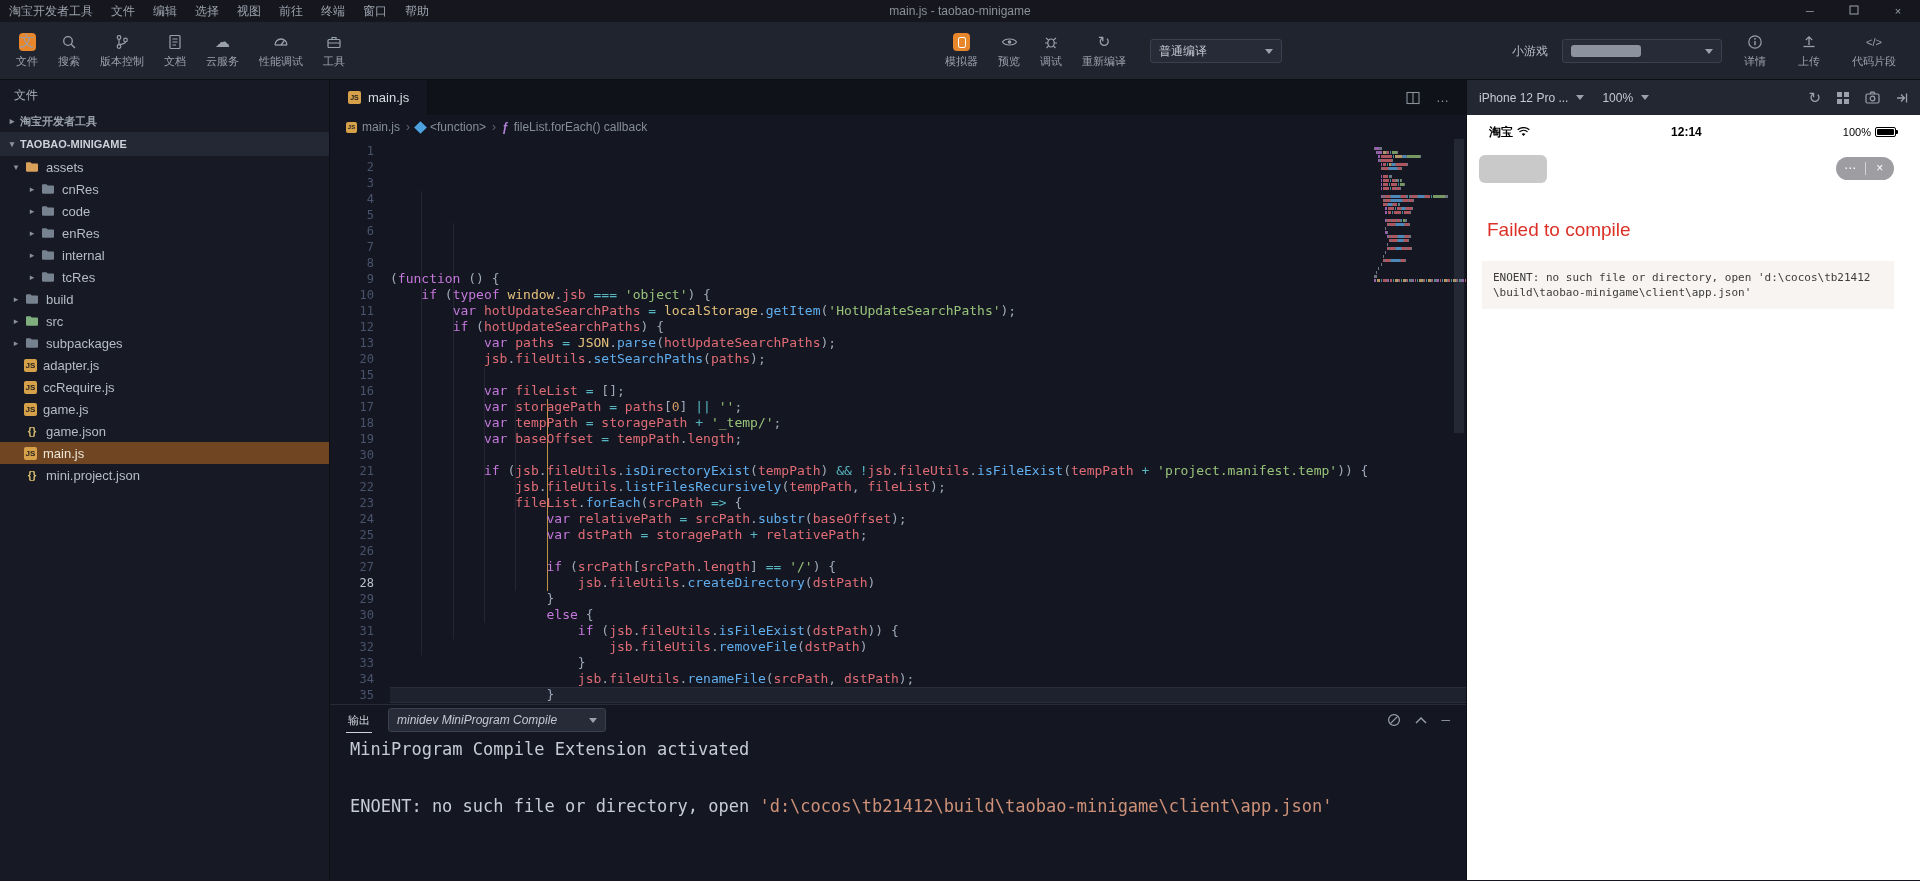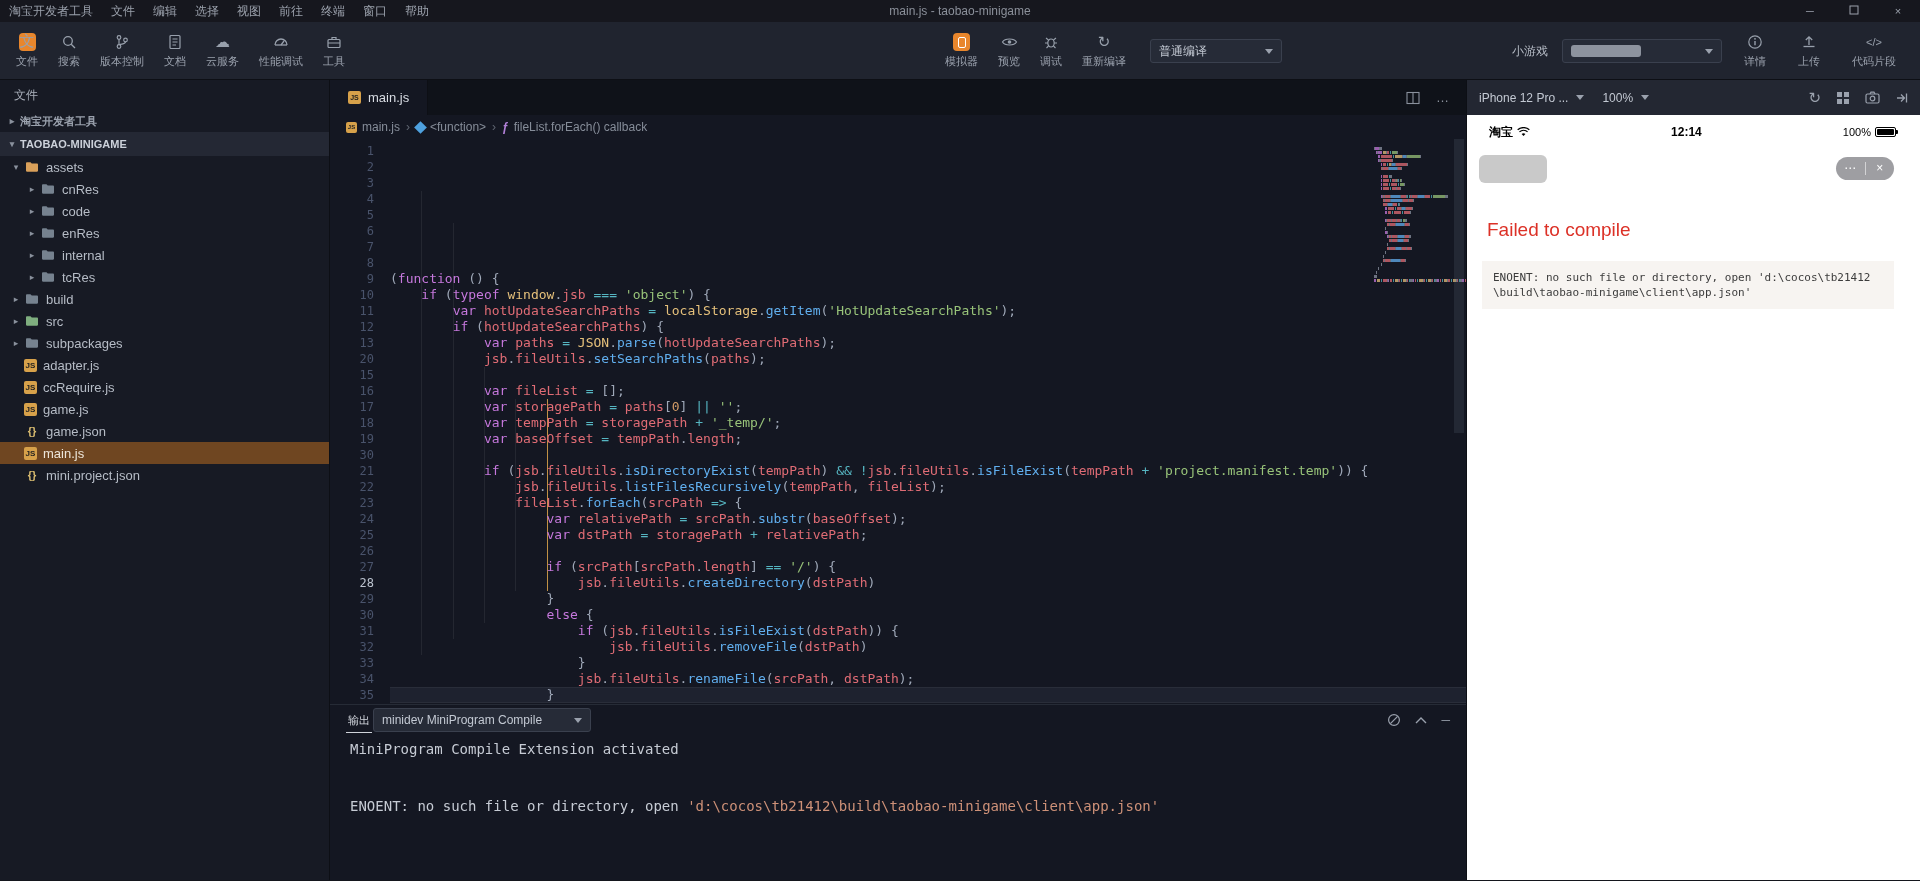--- a/index.html
+++ b/index.html
@@ -69,24 +69,24 @@
   .guide { position:absolute; width:1px; background:rgba(255,255,255,0.07); z-index:0; }
   .guide.active { background:rgba(202,152,72,0.95); }
   .minimap { position:absolute; right:14px; top:4px; width:78px; background:#141722; z-index:2; }
   .mm-row { height:3px; margin-bottom:1px; display:flex; }
   .mm-row span { height:3px; display:block; flex-shrink:0; opacity:.75; }
   .vscroll { position:absolute; right:0; top:0; width:14px; height:100%; z-index:3; }
   .vthumb { position:absolute; top:0; right:2px; width:10px; height:52%; background:rgba(121,131,152,0.16); }
 
   
   .output { height:176px; border-top:1px solid #262b36; display:flex; flex-direction:column; flex-shrink:0; }
-  .out-head { height:30px; display:flex; align-items:center; padding:0 16px; gap:1px; flex-shrink:0; }
+  .out-head { height:30px; display:flex; align-items:center; padding:0 16px; gap:16px; flex-shrink:0; }
   .out-tab { font-size:11px; color:#d3d7de; border-bottom:1px solid #cfd3da; padding:6px 2px 4px; cursor:pointer; }
   .out-icons { margin-left:auto; display:flex; gap:14px; align-items:center; color:#9aa1ad; }
-  .out-content { flex:1; font-family:"DejaVu Sans Mono",monospace; font-size:14px; line-height:19px; padding:5px 12px 0 20px; color:#c6cbd4; overflow:hidden; }
+  .out-content { flex:1; font-family:"DejaVu Sans Mono",monospace; font-size:17px; line-height:19px; padding:5px 12px 0 20px; color:#c6cbd4; overflow:hidden; }
   .o-link { color:#d7ba7d; text-decoration:underline; cursor:pointer; }
   .o-path { color:#ce9178; }
 
   
   .sim-panel { width:454px; flex-shrink:0; display:flex; flex-direction:column; border-left:1px solid #0d0f15; }
   .sim-head { height:35px; background:#232732; display:flex; align-items:center; padding:0 12px; gap:18px; font-size:12px; color:#c3c9d3; flex-shrink:0; }
   .sim-dd { display:flex; align-items:center; cursor:pointer; }
   .sim-icons { margin-left:auto; display:flex; gap:15px; align-items:center; color:#9aa1ad; }
   .phone { flex:1; background:#ffffff; position:relative; color:#1a1a1a; }
   .p-status { height:28px; display:flex; align-items:center; padding:6px 24px 0 22px; font-size:12px; font-weight:bold; color:#000; }
@@ -471,21 +471,21 @@
         <div class="minimap"><div class="mm-row"></div><div class="mm-row"><span style="width: 1px; background: rgb(139, 147, 161);"></span><span style="width: 4.4px; background: rgb(198, 120, 221);"></span><span style="width: 2.75px; background: rgb(139, 147, 161);"></span></div><div class="mm-row"><span style="width: 2.2px;"></span><span style="width: 1.1px; background: rgb(198, 120, 221);"></span><span style="width: 1.1px; background: rgb(139, 147, 161);"></span><span style="width: 3.3px; background: rgb(198, 120, 221);"></span><span style="width: 1px;"></span><span style="width: 3.3px; background: rgb(229, 192, 123);"></span><span style="width: 1px; background: rgb(139, 147, 161);"></span><span style="width: 1.65px; background: rgb(224, 108, 117);"></span><span style="width: 1px;"></span><span style="width: 1.65px; background: rgb(86, 182, 194);"></span><span style="width: 1px;"></span><span style="width: 4.4px; background: rgb(152, 195, 121);"></span><span style="width: 1.65px; background: rgb(139, 147, 161);"></span></div><div class="mm-row"><span style="width: 4.4px;"></span><span style="width: 1.65px; background: rgb(198, 120, 221);"></span><span style="width: 1px;"></span><span style="width: 11px; background: rgb(224, 108, 117);"></span><span style="width: 1px;"></span><span style="width: 1px; background: rgb(86, 182, 194);"></span><span style="width: 1px;"></span><span style="width: 6.6px; background: rgb(229, 192, 123);"></span><span style="width: 1px; background: rgb(139, 147, 161);"></span><span style="width: 3.85px; background: rgb(97, 175, 239);"></span><span style="width: 1px; background: rgb(139, 147, 161);"></span><span style="width: 12.1px; background: rgb(152, 195, 121);"></span><span style="width: 1.1px; background: rgb(139, 147, 161);"></span></div><div class="mm-row"><span style="width: 4.4px;"></span><span style="width: 1.1px; background: rgb(198, 120, 221);"></span><span style="width: 1.1px; background: rgb(139, 147, 161);"></span><span style="width: 11px; background: rgb(224, 108, 117);"></span><span style="width: 1.65px; background: rgb(139, 147, 161);"></span></div><div class="mm-row"><span style="width: 6.6px;"></span><span style="width: 1.65px; background: rgb(198, 120, 221);"></span><span style="width: 1px;"></span><span style="width: 2.75px; background: rgb(224, 108, 117);"></span><span style="width: 1px;"></span><span style="width: 1px; background: rgb(86, 182, 194);"></span><span style="width: 1px;"></span><span style="width: 2.2px; background: rgb(229, 192, 123);"></span><span style="width: 1px; background: rgb(139, 147, 161);"></span><span style="width: 2.75px; background: rgb(97, 175, 239);"></span><span style="width: 1px; background: rgb(139, 147, 161);"></span><span style="width: 11px; background: rgb(224, 108, 117);"></span><span style="width: 1.1px; background: rgb(139, 147, 161);"></span></div><div class="mm-row"><span style="width: 6.6px;"></span><span style="width: 1.65px; background: rgb(224, 108, 117);"></span><span style="width: 1px; background: rgb(139, 147, 161);"></span><span style="width: 4.95px; background: rgb(224, 108, 117);"></span><span style="width: 1px; background: rgb(139, 147, 161);"></span><span style="width: 7.7px; background: rgb(97, 175, 239);"></span><span style="width: 1px; background: rgb(139, 147, 161);"></span><span style="width: 2.75px; background: rgb(224, 108, 117);"></span><span style="width: 1.1px; background: rgb(139, 147, 161);"></span></div><div class="mm-row"></div><div class="mm-row"><span style="width: 6.6px;"></span><span style="width: 1.65px; background: rgb(198, 120, 221);"></span><span style="width: 1px;"></span><span style="width: 4.4px; background: rgb(224, 108, 117);"></span><span style="width: 1px;"></span><span style="width: 1px; background: rgb(86, 182, 194);"></span><span style="width: 2.2px; background: rgb(139, 147, 161);"></span></div><div class="mm-row"><span style="width: 6.6px;"></span><span style="width: 1.65px; background: rgb(198, 120, 221);"></span><span style="width: 1px;"></span><span style="width: 6.05px; background: rgb(224, 108, 117);"></span><span style="width: 1px;"></span><span style="width: 1px; background: rgb(86, 182, 194);"></span><span style="width: 1px;"></span><span style="width: 2.75px; background: rgb(224, 108, 117);"></span><span style="width: 1px; background: rgb(139, 147, 161);"></span><span style="width: 1px; background: rgb(209, 154, 102);"></span><span style="width: 1.1px; background: rgb(139, 147, 161);"></span><span style="width: 1.1px; background: rgb(86, 182, 194);"></span><span style="width: 1px;"></span><span style="width: 1.1px; background: rgb(152, 195, 121);"></span><span style="width: 1px; background: rgb(139, 147, 161);"></span></div><div class="mm-row"><span style="width: 6.6px;"></span><span style="width: 1.65px; background: rgb(198, 120, 221);"></span><span style="width: 1px;"></span><span style="width: 4.4px; background: rgb(224, 108, 117);"></span><span style="width: 1px;"></span><span style="width: 1px; background: rgb(86, 182, 194);"></span><span style="width: 1px;"></span><span style="width: 6.05px; background: rgb(224, 108, 117);"></span><span style="width: 1px;"></span><span style="width: 1px; background: rgb(86, 182, 194);"></span><span style="width: 1px;"></span><span style="width: 4.4px; background: rgb(152, 195, 121);"></span><span style="width: 1px; background: rgb(139, 147, 161);"></span></div><div class="mm-row"><span style="width: 6.6px;"></span><span style="width: 1.65px; background: rgb(198, 120, 221);"></span><span style="width: 1px;"></span><span style="width: 5.5px; background: rgb(224, 108, 117);"></span><span style="width: 1px;"></span><span style="width: 1px; background: rgb(86, 182, 194);"></span><span style="width: 1px;"></span><span style="width: 4.4px; background: rgb(224, 108, 117);"></span><span style="width: 1px; background: rgb(139, 147, 161);"></span><span style="width: 3.3px; background: rgb(224, 108, 117);"></span><span style="width: 1px; background: rgb(139, 147, 161);"></span></div><div class="mm-row"></div><div class="mm-row"><span style="width: 6.6px;"></span><span style="width: 1.1px; background: rgb(198, 120, 221);"></span><span style="width: 1.1px; background: rgb(139, 147, 161);"></span><span style="width: 1.65px; background: rgb(224, 108, 117);"></span><span style="width: 1px; background: rgb(139, 147, 161);"></span><span style="width: 4.95px; background: rgb(224, 108, 117);"></span><span style="width: 1px; background: rgb(139, 147, 161);"></span><span style="width: 8.8px; background: rgb(97, 175, 239);"></span><span style="width: 1px; background: rgb(139, 147, 161);"></span><span style="width: 4.4px; background: rgb(224, 108, 117);"></span><span style="width: 1.1px; background: rgb(139, 147, 161);"></span><span style="width: 1.1px; background: rgb(86, 182, 194);"></span><span style="width: 1px;"></span><span style="width: 1px; background: rgb(86, 182, 194);"></span><span style="width: 1.65px; background: rgb(224, 108, 117);"></span><span style="width: 1px; background: rgb(139, 147, 161);"></span><span style="width: 4.95px; background: rgb(224, 108, 117);"></span><span style="width: 1px; background: rgb(139, 147, 161);"></span><span style="width: 6.05px; background: rgb(97, 175, 239);"></span><span style="width: 1px; background: rgb(139, 147, 161);"></span><span style="width: 4.4px; background: rgb(224, 108, 117);"></span><span style="width: 1px;"></span><span style="width: 1px; background: rgb(86, 182, 194);"></span><span style="width: 1px;"></span><span style="width: 12.65px; background: rgb(152, 195, 121);"></span><span style="width: 2.2px; background: rgb(139, 147, 161);"></span></div><div class="mm-row"><span style="width: 8.8px;"></span><span style="width: 1.65px; background: rgb(224, 108, 117);"></span><span style="width: 1px; background: rgb(139, 147, 161);"></span><span style="width: 4.95px; background: rgb(224, 108, 117);"></span><span style="width: 1px; background: rgb(139, 147, 161);"></span><span style="width: 11px; background: rgb(97, 175, 239);"></span><span style="width: 1px; background: rgb(139, 147, 161);"></span><span style="width: 4.4px; background: rgb(224, 108, 117);"></span><span style="width: 1.1px; background: rgb(139, 147, 161);"></span><span style="width: 4.4px; background: rgb(224, 108, 117);"></span><span style="width: 1.1px; background: rgb(139, 147, 161);"></span></div><div class="mm-row"><span style="width: 8.8px;"></span><span style="width: 4.4px; background: rgb(224, 108, 117);"></span><span style="width: 1px; background: rgb(139, 147, 161);"></span><span style="width: 3.85px; background: rgb(97, 175, 239);"></span><span style="width: 1px; background: rgb(139, 147, 161);"></span><span style="width: 3.85px; background: rgb(224, 108, 117);"></span><span style="width: 1px;"></span><span style="width: 1.1px; background: rgb(86, 182, 194);"></span><span style="width: 1.1px; background: rgb(139, 147, 161);"></span></div><div class="mm-row"><span style="width: 11px;"></span><span style="width: 1.65px; background: rgb(198, 120, 221);"></span><span style="width: 1px;"></span><span style="width: 6.6px; background: rgb(224, 108, 117);"></span><span style="width: 1px;"></span><span style="width: 1px; background: rgb(86, 182, 194);"></span><span style="width: 1px;"></span><span style="width: 3.85px; background: rgb(224, 108, 117);"></span><span style="width: 1px; background: rgb(139, 147, 161);"></span><span style="width: 3.3px; background: rgb(97, 175, 239);"></span><span style="width: 1px; background: rgb(139, 147, 161);"></span><span style="width: 5.5px; background: rgb(224, 108, 117);"></span><span style="width: 1.1px; background: rgb(139, 147, 161);"></span></div><div class="mm-row"><span style="width: 11px;"></span><span style="width: 1.65px; background: rgb(198, 120, 221);"></span><span style="width: 1px;"></span><span style="width: 3.85px; background: rgb(224, 108, 117);"></span><span style="width: 1px;"></span><span style="width: 1px; background: rgb(86, 182, 194);"></span><span style="width: 1px;"></span><span style="width: 6.05px; background: rgb(224, 108, 117);"></span><span style="width: 1px;"></span><span style="width: 1px; background: rgb(86, 182, 194);"></span><span style="width: 1px;"></span><span style="width: 6.6px; background: rgb(224, 108, 117);"></span><span style="width: 1px; background: rgb(139, 147, 161);"></span></div><div class="mm-row"></div><div class="mm-row"><span style="width: 11px;"></span><span style="width: 1.1px; background: rgb(198, 120, 221);"></span><span style="width: 1.1px; background: rgb(139, 147, 161);"></span><span style="width: 3.85px; background: rgb(224, 108, 117);"></span><span style="width: 1px; background: rgb(139, 147, 161);"></span><span style="width: 3.85px; background: rgb(224, 108, 117);"></span><span style="width: 1px; background: rgb(139, 147, 161);"></span><span style="width: 3.3px; background: rgb(224, 108, 117);"></span><span style="width: 1.1px; background: rgb(139, 147, 161);"></span><span style="width: 1.1px; background: rgb(86, 182, 194);"></span><span style="width: 1px;"></span><span style="width: 1.65px; background: rgb(152, 195, 121);"></span><span style="width: 1.65px; background: rgb(139, 147, 161);"></span></div><div class="mm-row"><span style="width: 13.2px;"></span><span style="width: 1.65px; background: rgb(224, 108, 117);"></span><span style="width: 1px; background: rgb(139, 147, 161);"></span><span style="width: 4.95px; background: rgb(224, 108, 117);"></span><span style="width: 1px; background: rgb(139, 147, 161);"></span><span style="width: 8.25px; background: rgb(97, 175, 239);"></span><span style="width: 1px; background: rgb(139, 147, 161);"></span><span style="width: 3.85px; background: rgb(224, 108, 117);"></span><span style="width: 1px; background: rgb(139, 147, 161);"></span></div><div class="mm-row"><span style="width: 11px;"></span><span style="width: 1px; background: rgb(139, 147, 161);"></span></div><div class="mm-row"><span style="width: 11px;"></span><span style="width: 2.2px; background: rgb(198, 120, 221);"></span><span style="width: 1.1px; background: rgb(139, 147, 161);"></span></div><div class="mm-row"><span style="width: 13.2px;"></span><span style="width: 1.1px; background: rgb(198, 120, 221);"></span><span style="width: 1.1px; background: rgb(139, 147, 161);"></span><span style="width: 1.65px; background: rgb(224, 108, 117);"></span><span style="width: 1px; background: rgb(139, 147, 161);"></span><span style="width: 4.95px; background: rgb(224, 108, 117);"></span><span style="width: 1px; background: rgb(139, 147, 161);"></span><span style="width: 6.05px; background: rgb(97, 175, 239);"></span><span style="width: 1px; background: rgb(139, 147, 161);"></span><span style="width: 3.85px; background: rgb(224, 108, 117);"></span><span style="width: 2.2px; background: rgb(139, 147, 161);"></span></div><div class="mm-row"><span style="width: 15.4px;"></span><span style="width: 1.65px; background: rgb(224, 108, 117);"></span><span style="width: 1px; background: rgb(139, 147, 161);"></span><span style="width: 4.95px; background: rgb(224, 108, 117);"></span><span style="width: 1px; background: rgb(139, 147, 161);"></span><span style="width: 5.5px; background: rgb(97, 175, 239);"></span><span style="width: 1px; background: rgb(139, 147, 161);"></span><span style="width: 3.85px; background: rgb(224, 108, 117);"></span><span style="width: 1px; background: rgb(139, 147, 161);"></span></div><div class="mm-row"><span style="width: 13.2px;"></span><span style="width: 1px; background: rgb(139, 147, 161);"></span></div><div class="mm-row"><span style="width: 13.2px;"></span><span style="width: 1.65px; background: rgb(224, 108, 117);"></span><span style="width: 1px; background: rgb(139, 147, 161);"></span><span style="width: 4.95px; background: rgb(224, 108, 117);"></span><span style="width: 1px; background: rgb(139, 147, 161);"></span><span style="width: 5.5px; background: rgb(97, 175, 239);"></span><span style="width: 1px; background: rgb(139, 147, 161);"></span><span style="width: 3.85px; background: rgb(224, 108, 117);"></span><span style="width: 1.1px; background: rgb(139, 147, 161);"></span><span style="width: 3.85px; background: rgb(224, 108, 117);"></span><span style="width: 1.1px; background: rgb(139, 147, 161);"></span></div><div class="mm-row"><span style="width: 11px;"></span><span style="width: 1px; background: rgb(139, 147, 161);"></span></div><div class="mm-row"><span style="width: 8.8px;"></span><span style="width: 1.1px; background: rgb(139, 147, 161);"></span></div><div class="mm-row"><span style="width: 8.8px;"></span><span style="width: 1.65px; background: rgb(224, 108, 117);"></span><span style="width: 1px; background: rgb(139, 147, 161);"></span><span style="width: 4.95px; background: rgb(224, 108, 117);"></span><span style="width: 1px; background: rgb(139, 147, 161);"></span><span style="width: 8.25px; background: rgb(97, 175, 239);"></span><span style="width: 1px; background: rgb(139, 147, 161);"></span><span style="width: 4.4px; background: rgb(224, 108, 117);"></span><span style="width: 1.1px; background: rgb(139, 147, 161);"></span></div><div class="mm-row"><span style="width: 6.6px;"></span><span style="width: 1px; background: rgb(139, 147, 161);"></span></div><div class="mm-row"><span style="width: 4.4px;"></span><span style="width: 1px; background: rgb(139, 147, 161);"></span></div><div class="mm-row"><span style="width: 2.2px;"></span><span style="width: 1px; background: rgb(139, 147, 161);"></span></div><div class="mm-row"><span style="width: 2.75px; background: rgb(139, 147, 161);"></span></div><div class="mm-row"><span style="width: 1.65px; background: rgb(198, 120, 221);"></span><span style="width: 1px;"></span><span style="width: 3.3px; background: rgb(229, 192, 123);"></span><span style="width: 1px;"></span><span style="width: 1px; background: rgb(86, 182, 194);"></span><span style="width: 1px;"></span><span style="width: 3.85px; background: rgb(224, 108, 117);"></span><span style="width: 1px; background: rgb(139, 147, 161);"></span><span style="width: 1.65px; background: rgb(198, 120, 221);"></span><span style="width: 1px;"></span><span style="width: 1.1px; background: rgb(224, 108, 117);"></span><span style="width: 1px;"></span><span style="width: 1px; background: rgb(86, 182, 194);"></span><span style="width: 1px;"></span><span style="width: 3.3px; background: rgb(229, 192, 123);"></span><span style="width: 1px; background: rgb(139, 147, 161);"></span><span style="width: 1.1px; background: rgb(224, 108, 117);"></span><span style="width: 1px;"></span><span style="width: 1px; background: rgb(86, 182, 194);"></span><span style="width: 1px;"></span><span style="width: 3.3px; background: rgb(229, 192, 123);"></span><span style="width: 1px; background: rgb(139, 147, 161);"></span><span style="width: 1.1px; background: rgb(224, 108, 117);"></span><span style="width: 1px;"></span><span style="width: 1.1px; background: rgb(86, 182, 194);"></span><span style="width: 2.2px; background: rgb(139, 147, 161);"></span><span style="width: 1.65px; background: rgb(198, 120, 221);"></span><span style="width: 1px;"></span><span style="width: 1.1px; background: rgb(224, 108, 117);"></span><span style="width: 1px;"></span><span style="width: 1px; background: rgb(86, 182, 194);"></span><span style="width: 1px;"></span><span style="width: 3.3px; background: rgb(229, 192, 123);"></span><span style="width: 1px; background: rgb(139, 147, 161);"></span><span style="width: 1.1px; background: rgb(224, 108, 117);"></span><span style="width: 1px;"></span><span style="width: 1px; background: rgb(86, 182, 194);"></span><span style="width: 1px;"></span><span style="width: 3.3px; background: rgb(229, 192, 123);"></span><span style="width: 1px; background: rgb(139, 147, 161);"></span><span style="width: 1.1px; background: rgb(224, 108, 117);"></span><span style="width: 1px;"></span><span style="width: 1.1px; background: rgb(86, 182, 194);"></span><span style="width: 2.2px; background: rgb(139, 147, 161);"></span><span style="width: 1.65px; background: rgb(198, 120, 221);"></span><span style="width: 1px;"></span><span style="width: 1.1px; background: rgb(224, 108, 117);"></span><span style="width: 1px;"></span><span style="width: 1px; background: rgb(86, 182, 194);"></span><span style="width: 1px;"></span><span style="width: 3.3px; background: rgb(229, 192, 123);"></span><span style="width: 1px; background: rgb(139, 147, 161);"></span><span style="width: 1.1px; background: rgb(224, 108, 117);"></span><span style="width: 1px;"></span><span style="width: 1px; background: rgb(86, 182, 194);"></span><span style="width: 1px;"></span><span style="width: 3.3px; background: rgb(229, 192, 123);"></span><span style="width: 1px; background: rgb(139, 147, 161);"></span><span style="width: 1.1px; background: rgb(224, 108, 117);"></span><span style="width: 1px;"></span><span style="width: 1.1px; background: rgb(86, 182, 194);"></span><span style="width: 2.2px; background: rgb(139, 147, 161);"></span><span style="width: 1.65px; background: rgb(198, 120, 221);"></span><span style="width: 1px;"></span><span style="width: 6.05px; background: rgb(224, 108, 117);"></span></div></div>
       </div>
       <div class="vscroll">
         <div class="vthumb"></div>
       </div>
     </div>
 
     <div class="output">
       <div class="out-head">
         <span class="out-tab">输出</span>
-        <div class="tb-select" style="min-width:218px;">
+        <div class="tb-select" style="min-width:218px;font-style:italic;">
           <span>minidev MiniProgram Compile</span>
           <span class="caret"></span>
         </div>
         <div class="out-icons">
           <span>
             <svg class="ic" width="14" height="14" viewBox="0 0 14 14">
                 <circle cx="7" cy="7" r="5.4" fill="none" stroke="#9aa1ad" stroke-width="1.2"></circle>
                 <line x1="3.4" y1="10.6" x2="10.6" y2="3.4" stroke="#9aa1ad" stroke-width="1.2"></line>
               </svg>
           </span>

